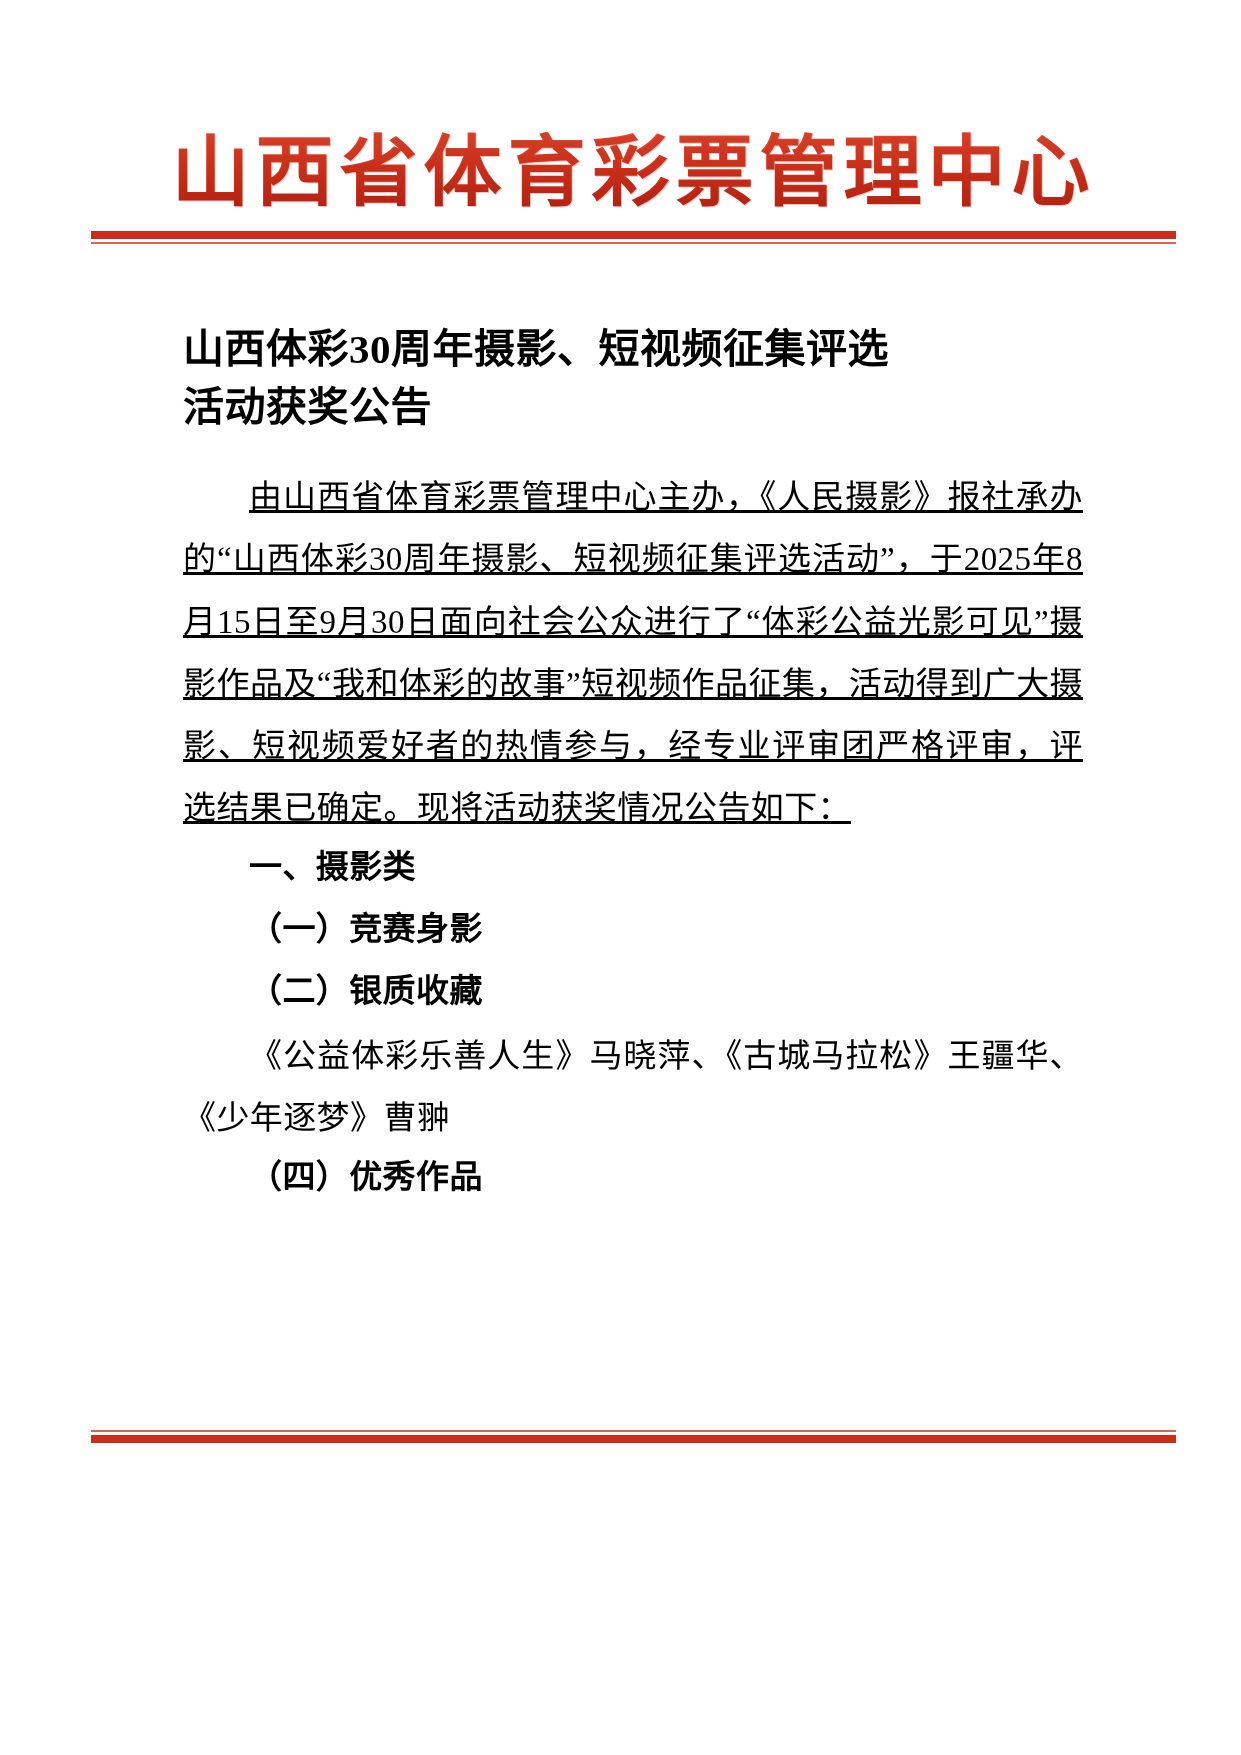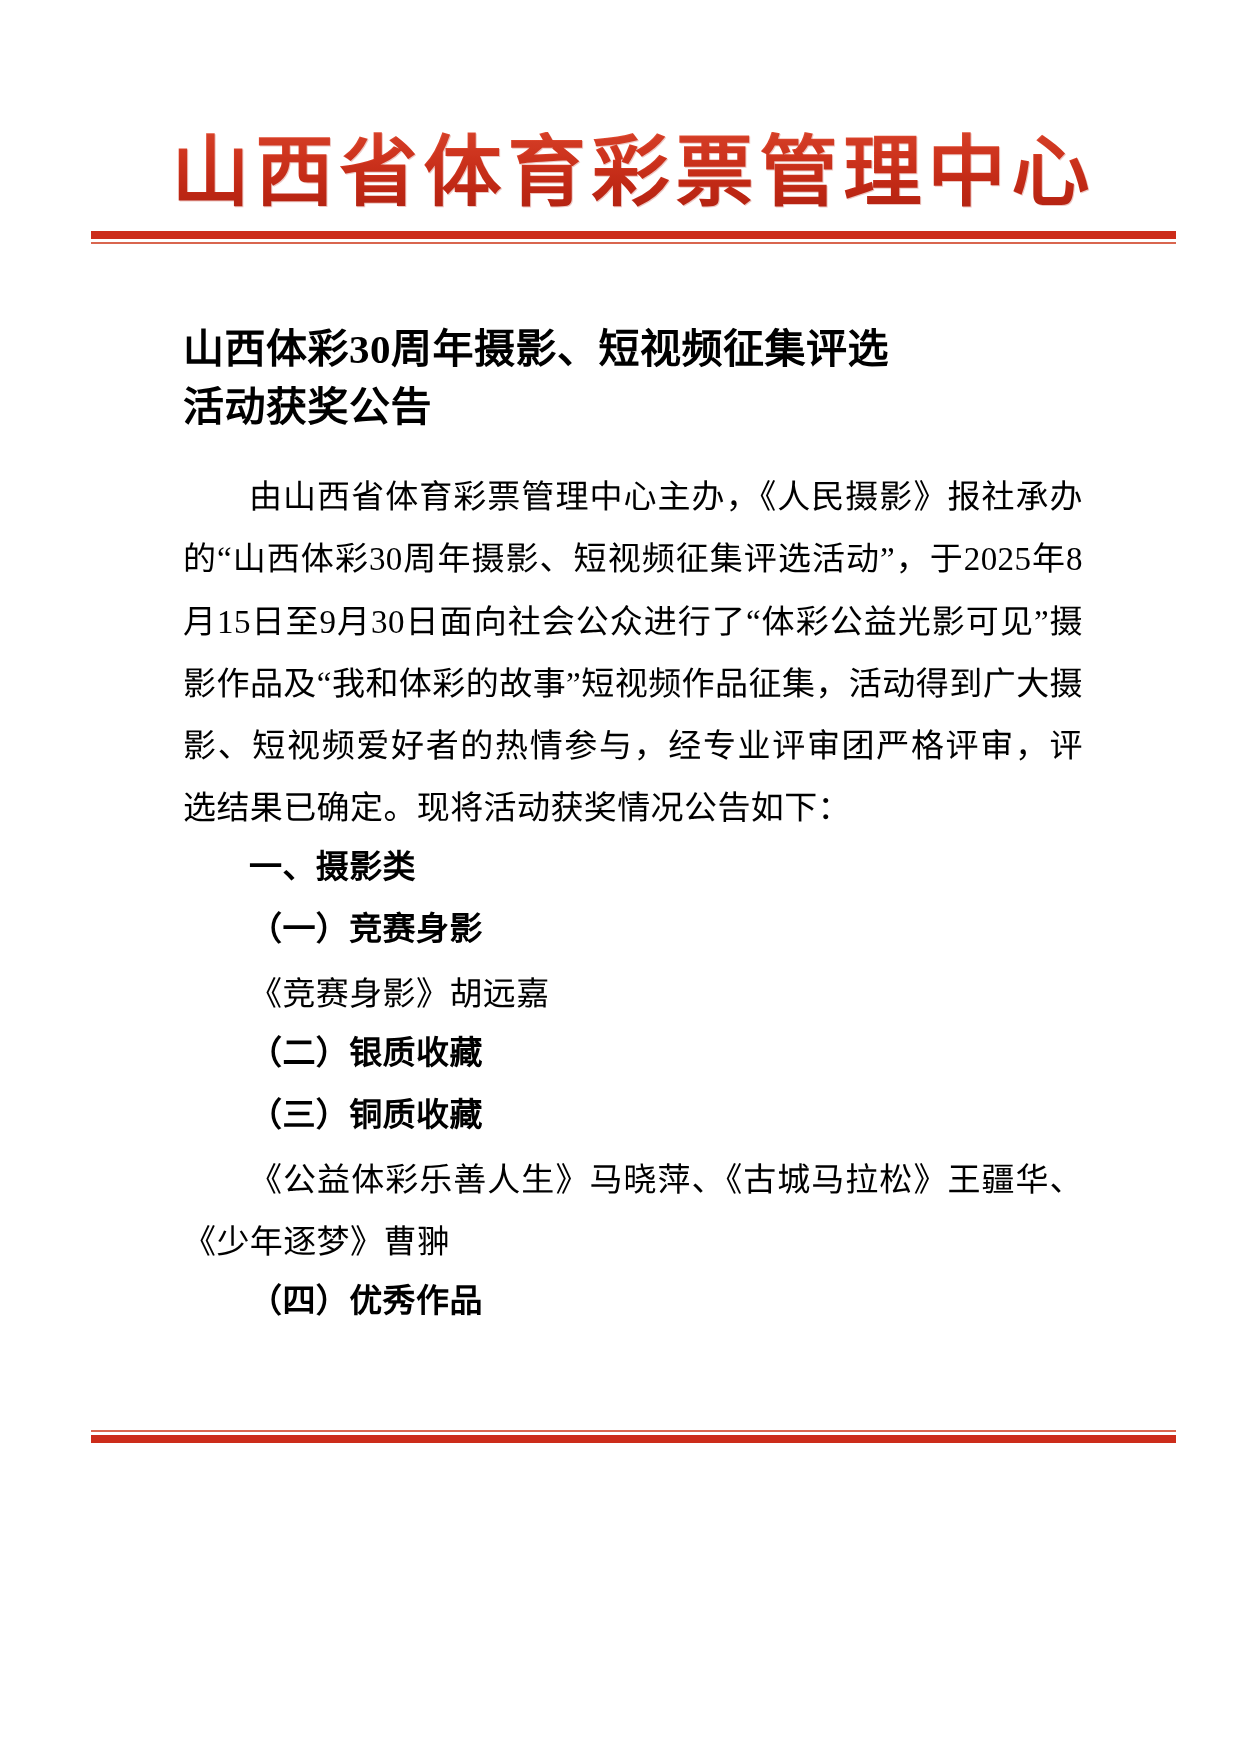--- a/index.html
+++ b/index.html
@@ -120,20 +120,21 @@
 
   .para {
     font-family: "Liberation Serif", "DejaVu Serif", serif;
     font-size: 33px;
     line-height: 1.88;
     text-align: justify;
     text-justify: inter-ideograph;
     text-indent: 2em;
     margin: 30px 0 0 0;
     letter-spacing: 0.4px;
+    text-decoration: underline;
   }
 
   .heading-1,
   .heading-2 {
     font-family: Liberation Mono, monospace;
     font-size: 33px;
     line-height: 1.88;
     font-weight: 700;
     text-indent: 2em;
     margin: 0;
@@ -170,25 +171,23 @@
     <h1 class="doc-title">
       <span class="line">山西体彩30周年摄影、短视频征集评选</span>
       <span class="line">活动获奖公告</span>
     </h1>
 
     <p class="para">由山西省体育彩票管理中心主办，《人民摄影》报社承办的“山西体彩30周年摄影、短视频征集评选活动”，于2025年8月15日至9月30日面向社会公众进行了“体彩公益光影可见”摄影作品及“我和体彩的故事”短视频作品征集，活动得到广大摄影、短视频爱好者的热情参与，经专业评审团严格评审，评选结果已确定。现将活动获奖情况公告如下：</p>
 
     <p class="heading-1">一、摄影类</p>
 
     <p class="heading-2">（一）竞赛身影</p>
-    <p class="entry">《竞赛身影》胡远嘉</p>
 
     <p class="heading-2">（二）银质收藏</p>
 
-    <p class="heading-2">（三）铜质收藏</p>
     <p class="entry">《公益体彩乐善人生》马晓萍、《古城马拉松》王疆华、《少年逐梦》曹翀</p>
 
     <p class="heading-2">（四）优秀作品</p>
 
   </div>
 
   <div class="rule-bottom">
     <div class="bar-thin"></div>
     <div class="bar-thick"></div>
   </div>

